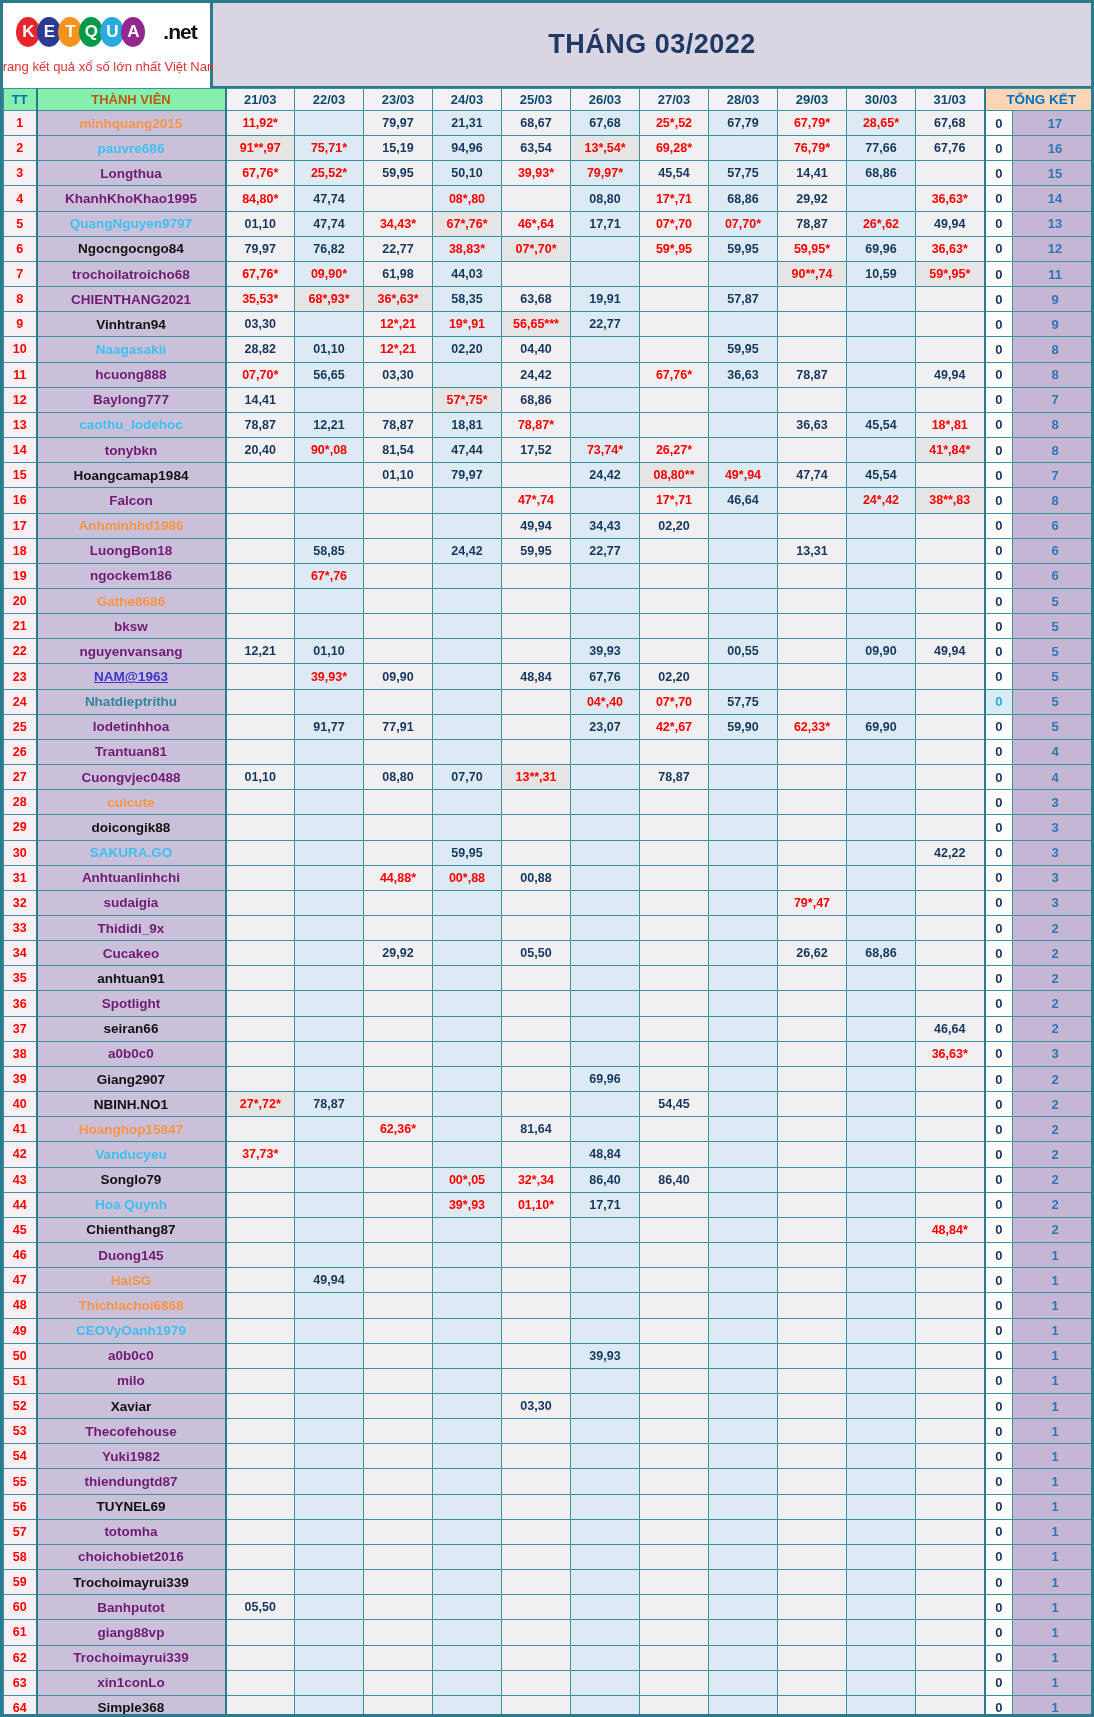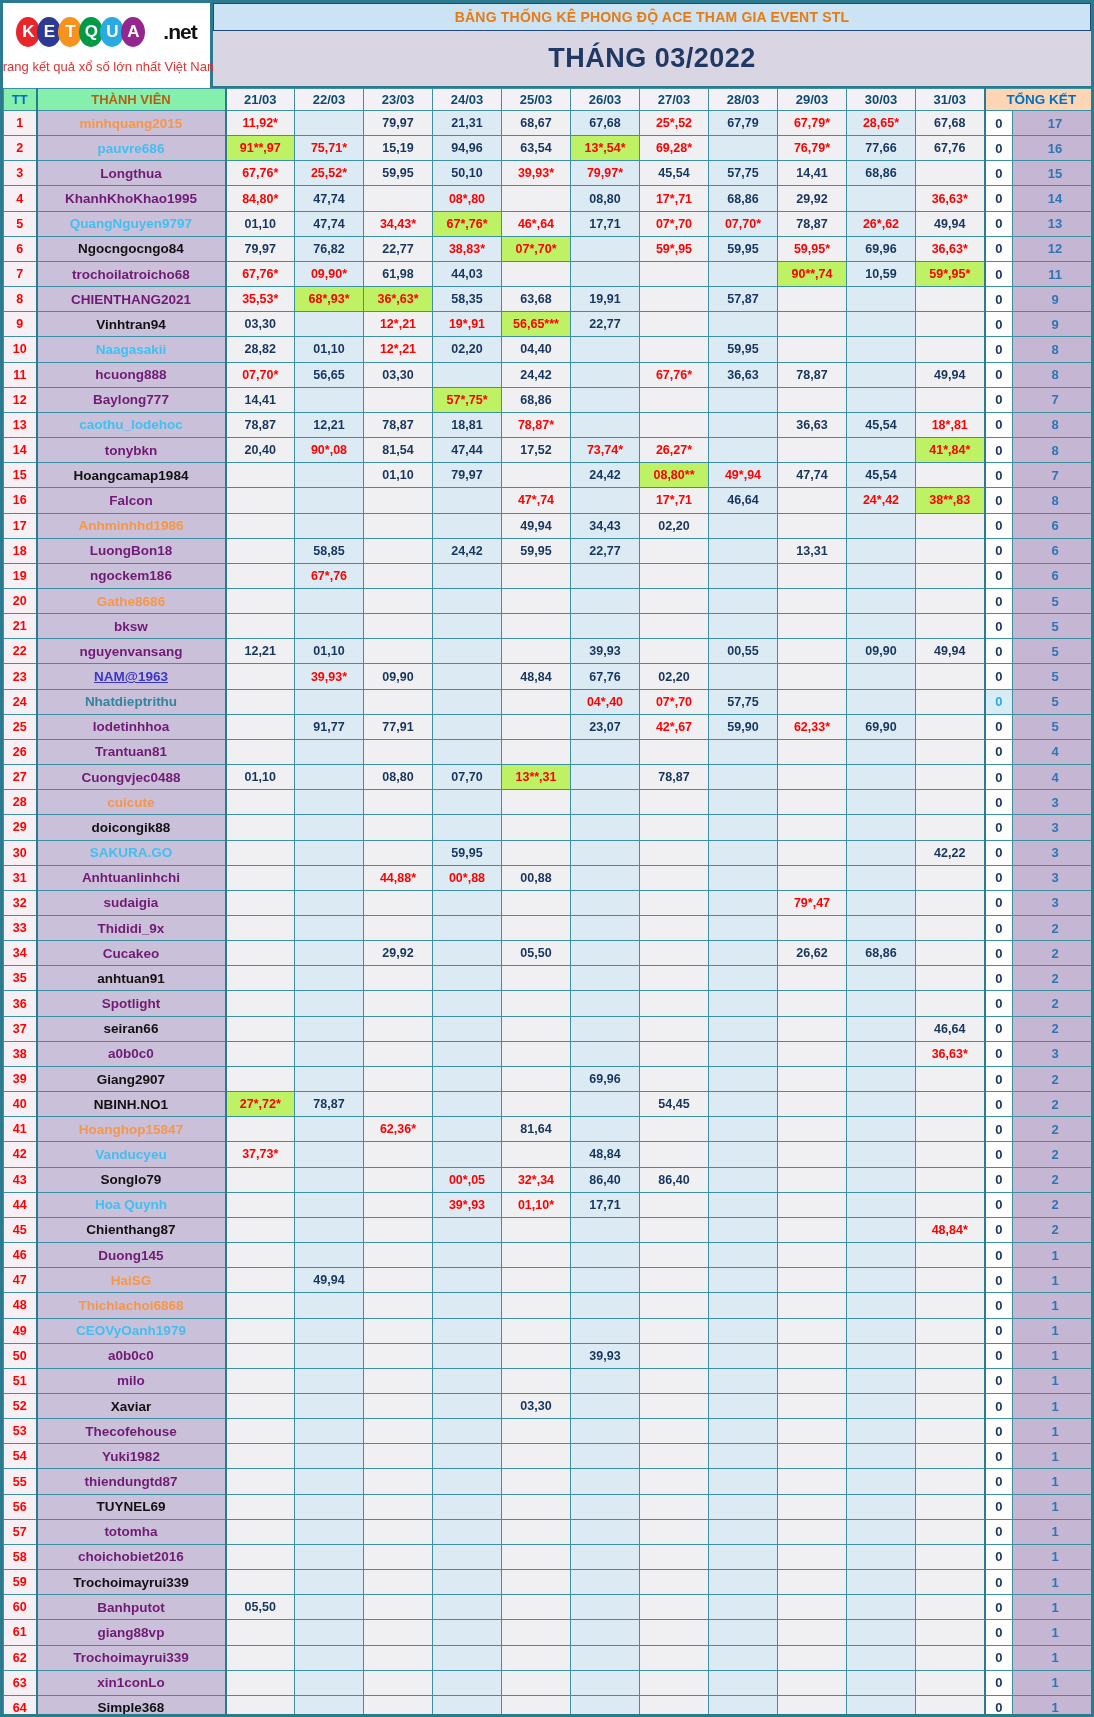--- a/index.html
+++ b/index.html
@@ -50,21 +50,21 @@
     background:#cbc0d9;font-weight:bold;font-size:13.5px;
     border-left:2px solid #2c7a8d;border-right:2px solid #2c7a8d;
   }
   td.zero{background:#fdfdfe;color:#17365d;font-weight:bold;font-size:13px;border-left:2px solid #2c7a8d;}
   td.zero.zb{background:#d8ecf6;color:#2ca9e1;}
   td.total{background:#c5b6d3;color:#2e75b6;font-weight:bold;font-size:13px;}
   td.val{font-weight:bold;font-size:12.5px;color:#17365d;}
   td.c-odd{background:#f0eff1;}
   td.c-even{background:#dcebf3;}
   td.val.red{color:#ff0000;}
-  td.val.yel{background:#bef264;}
+  td.val.yel{background:#e5e5e5;}
   .nm-orange{color:#f79646;}
   .nm-cyan{color:#3fc0f0;}
   .nm-brown{color:#701a75;}
   .nm-black{color:#111111;}
   .nm-teal{color:#31859c;}
   .nm-link{color:#3b36c9;text-decoration:underline;cursor:pointer;}
 </style>
 </head>
 <body>
 
@@ -78,21 +78,20 @@
             <span class="logo-letter" style="background: rgb(246, 146, 30);">T</span>
             <span class="logo-letter" style="background: rgb(1, 154, 71);">Q</span>
             <span class="logo-letter" style="background: rgb(41, 170, 225);">U</span>
             <span class="logo-letter" style="background: rgb(148, 39, 143);">A</span>
           </span>
         <span class="logo-suffix">.net</span>
       </div>
       <div class="tagline">Trang kết quả xổ số lớn nhất Việt Nam</div>
     </div>
     <div class="top-right">
-      <div class="title-bar">BẢNG THỐNG KÊ PHONG ĐỘ ACE THAM GIA EVENT STL</div>
       <div class="month-band">THÁNG 03/2022</div>
     </div>
   </div>
 
   <table>
     <colgroup>
       <col style="width:33px">
       <col style="width:189px">
       <col style="width:69px">
         <col style="width:69px">

